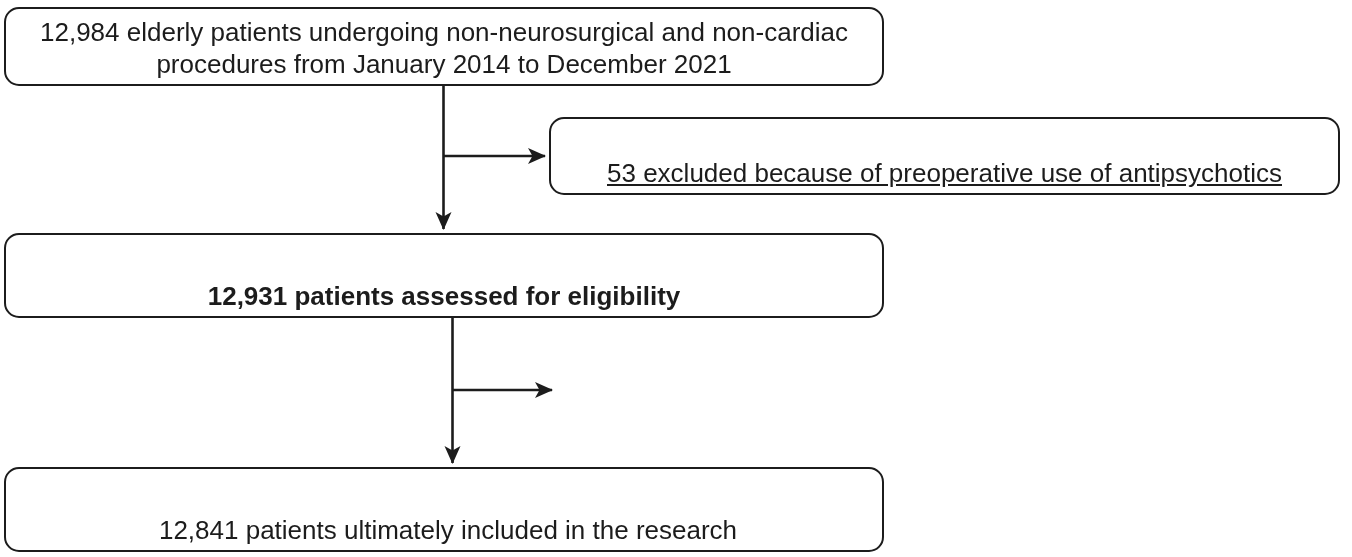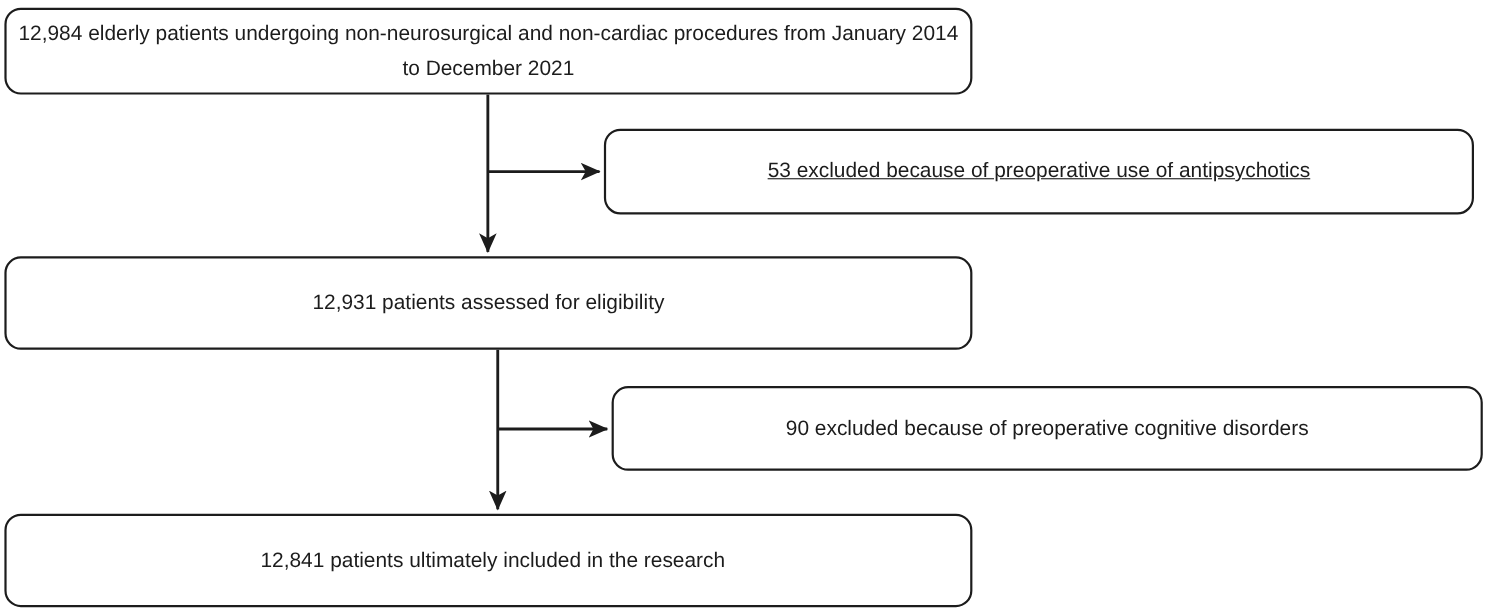--- a/index.html
+++ b/index.html
@@ -23,30 +23,30 @@
     width: 1352px;
     height: 557px;
   }
   .flow-box {
     position: absolute;
     box-sizing: border-box;
     background: #ffffff;
     border: 2.6px solid #1c1c1c;
     border-radius: 15px;
     display: flex;
-    align-items: center;
+    align-items: flex-end;
     justify-content: center;
     text-align: center;
-    font-size: 19px;
+    font-size: 26px;
     line-height: 32px;
     padding: 4px 8px;
   }
   .box-initial   { left: 4px;   top: 7px;   width: 880px; height: 79px; }
   .box-excl-1    { left: 549px; top: 117px; width: 791px; height: 78px; text-decoration: underline; }
-  .box-assessed  { left: 4px;   top: 233px; width: 880px; height: 85px; }
+  .box-assessed  { left: 4px;   top: 233px; width: 880px; height: 85px; font-weight: bold; }
   .box-excl-2    { left: 556px; top: 351px; width: 792px; height: 77px; }
   .box-included  { left: 4px;   top: 467px; width: 880px; height: 85px; padding-left: 16px; }
   .arrow-line {
     stroke: #1c1c1c;
     stroke-width: 2.6;
     fill: none;
   }
 </style>
 </head>
 <body>
@@ -70,21 +70,18 @@
   </div>
 
   <div class="flow-box box-excl-1">
     <span>53 excluded because of preoperative use of antipsychotics</span>
   </div>
 
   <div class="flow-box box-assessed">
     <span>12,931 patients assessed for eligibility</span>
   </div>
 
-  <div class="flow-box box-excl-2">
-    <span>90 excluded because of preoperative cognitive disorders</span>
-  </div>
 
   <div class="flow-box box-included">
     <span>12,841 patients ultimately included in the research</span>
   </div>
 
 </div>
 
 </body></html>

